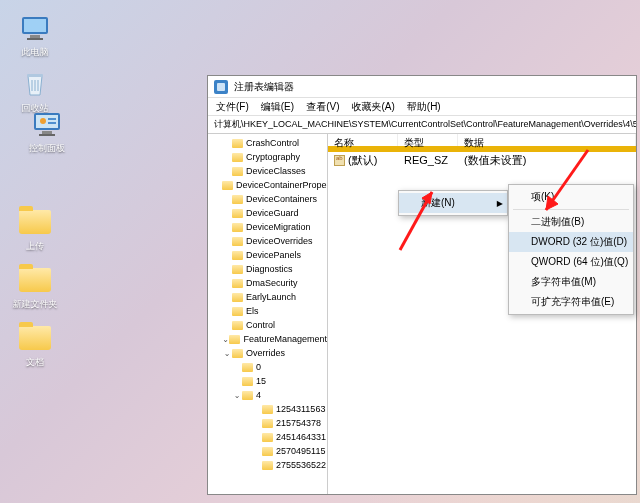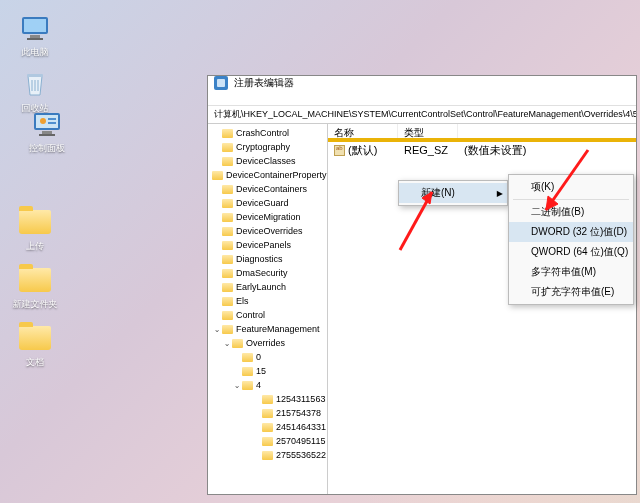--- a/index.html
+++ b/index.html
@@ -19,42 +19,42 @@
   .desktop-icon .lbl { font-size: 9px; color: #fff; text-shadow: 0 1px 2px rgba(0,0,0,.6); line-height: 1.1; word-break: break-all; }
   .folder-ico { background: linear-gradient(#ffe9a8,#f7c94b); border-radius: 2px 2px 3px 3px; width: 32px; height: 24px; position: relative; }
   .folder-ico::before { content:""; position:absolute; top:-4px; left:0; width:14px; height:5px; background:#f7c94b; border-radius:2px 2px 0 0;}
   
   
   .regedit {
     position: absolute; left: 207px; top: 75px; width: 430px; height: 420px;
     background: #fff; border: 1px solid #888; display: flex; flex-direction: column;
     font-size: 10px;
   }
-  .titlebar { height: 30px; background: #fff; display: flex; padding: 0 6px; border-bottom: 1px solid #e0e0e0; }
+  .titlebar { height: 22px; background: #fff; display: flex; align-items: center; padding: 0 6px; border-bottom: 1px solid #e0e0e0; }
   .titlebar .ticon { width: 14px; height: 14px; background: #3b82c7; margin-right: 6px; border-radius: 2px; position:relative;}
   .titlebar .ticon::after{content:"";position:absolute;inset:3px;background:#cde3f7;border-radius:1px;}
   .titlebar .ttxt { font-size: 10px; }
   
   .menubar { height: 18px; display: flex; gap: 12px; padding: 0 8px; align-items: center; border-bottom: 1px solid #e0e0e0; }
   .menubar span { font-size: 10px; cursor: pointer; }
   
   .addrbar { height: 18px; padding: 2px 6px; border-bottom: 1px solid #ccc; font-size: 9px; white-space: nowrap; overflow: hidden; }
   
   .panes { flex: 1; display: flex; min-height: 0; }
   .tree { width: 120px; border-right: 1px solid #ccc; overflow: hidden; padding: 2px 0; }
   .tree-item { display: flex; align-items: center; height: 14px; padding-left: 4px; font-size: 9px; white-space: nowrap; cursor: pointer; }
   .tree-item .exp { width: 10px; font-size: 8px; color: #555; text-align: center; }
   .tree-item .fico { width: 11px; height: 9px; background: linear-gradient(#ffe9a8,#f7c94b); border-radius: 1px; margin-right: 3px; flex-shrink: 0; }
-  .tree-item.l1 { padding-left: 4px; }
+  .tree-item.l1 { padding-left: 14px; }
   .tree-item.l2 { padding-left: 14px; }
   .tree-item.l3 { padding-left: 24px; }
   .tree-item.l4 { padding-left: 44px; }
   
   .listpane { flex: 1; position: relative; }
-  .listhdr { display: flex; height: 18px; border-bottom: 4px solid #eab308; }
+  .listhdr { display: flex; height: 18px; border-bottom: 6px solid #eab308; }
   .listhdr div { font-size: 10px; padding: 2px 6px; border-right: 1px solid #eee; }
   .listrow { display: flex; height: 16px; align-items: center; }
   .listrow div { font-size: 11px; padding: 0 6px; }
   .col-name { width: 70px; }
   .col-type { width: 60px; }
   .col-data { flex: 1; }
   .strico { width:11px; height:11px; display:inline-block; background:#f0e0b0; border:1px solid #c0a050; margin-right:3px; vertical-align:middle; position:relative;}
   .strico::after{content:"ab";position:absolute;font-size:6px;color:#a06020;left:1px;top:-1px;}
   
   
@@ -131,20 +131,27 @@
       <div class="folder-ico"></div>
     </div>
   <div class="lbl">文档</div>
 </div>
 
 <div class="regedit">
   <div class="titlebar">
     <div class="ticon"></div>
     <div class="ttxt">注册表编辑器</div>
   </div>
+  <div class="menubar">
+    <span>文件(F)</span>
+    <span>编辑(E)</span>
+    <span>查看(V)</span>
+    <span>收藏夹(A)</span>
+    <span>帮助(H)</span>
+  </div>
   <div class="addrbar">计算机\HKEY_LOCAL_MACHINE\SYSTEM\CurrentControlSet\Control\FeatureManagement\Overrides\4\586118283</div>
   <div class="panes">
     <div class="tree" id="tree">
         <div class="tree-item l1">
           <span class="exp"></span>
           <span class="fico"></span>
           <span>CrashControl</span>
         </div>
         <div class="tree-item l1">
           <span class="exp"></span>
@@ -259,20 +266,21 @@
         <div class="tree-item l4">
           <span class="exp"></span>
           <span class="fico"></span>
           <span>2755536522</span>
         </div>
       </div>
     <div class="listpane">
       <div class="listhdr">
         <div class="col-name">名称</div>
         <div class="col-type">类型</div>
+        <div class="col-data">数据</div>
       </div>
       <div id="listrows">
           <div class="listrow">
             <div class="col-name"><span class="strico"></span>(默认)</div>
             <div class="col-type">REG_SZ</div>
             <div class="col-data">(数值未设置)</div>
           </div>
         </div>
 
       <div class="ctxmenu" style="left:70px; top:56px; width:110px;">

